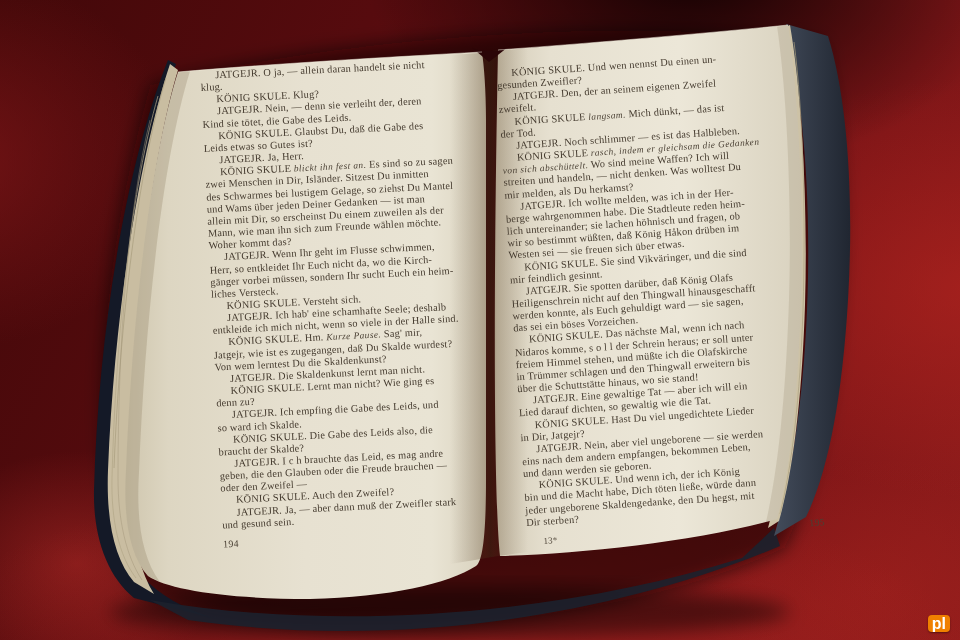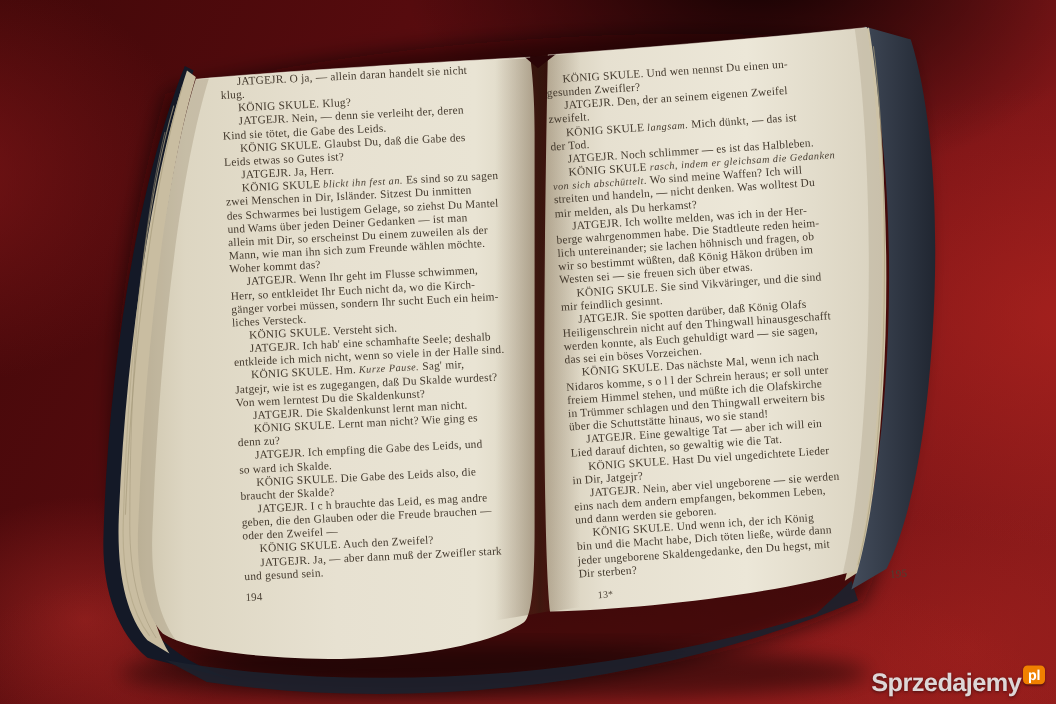--- a/index.html
+++ b/index.html
@@ -31,21 +31,21 @@
   .watermark{
     position:absolute;right:10px;bottom:8px;display:flex;align-items:flex-start;
     font-family:"Liberation Sans",sans-serif;
   }
   .wm-text{
     font-weight:bold;font-size:23px;line-height:24px;color:rgba(232,232,232,.92);
     text-shadow:0 1px 3px rgba(0,0,0,.55);letter-spacing:-.5px;
   }
   .wm-badge{
     margin-left:2px;margin-top:-3px;background:#f08000;color:#ffffff;
-    font-weight:bold;font-size:13px;line-height:11px;padding:3px 4px;
+    font-weight:bold;font-size:16px;line-height:11px;padding:3px 4px;
     border-radius:4px;box-shadow:0 1px 2px rgba(0,0,0,.4);
   }
 </style>
 </head>
 <body>
 
 <div class="scene">
 
   <svg class="book-svg" viewBox="0 0 960 640" aria-hidden="true">
     <defs>
@@ -194,17 +194,16 @@
         <div class="line"><span>jeder ungeborene Skaldengedanke, den Du hegst, mit</span></div>
         <div class="line"><span>Dir sterben?</span></div>
       </div>
     <div class="footer-row">
       <span class="sig">13*</span>
       <span class="pnum">195</span>
     </div>
   </div>
 
   <div class="watermark">
-    <span class="wm-text">Sprzedajemy</span>
     <span class="wm-badge">pl</span>
   </div>
 
 </div>
 
 </body></html>

